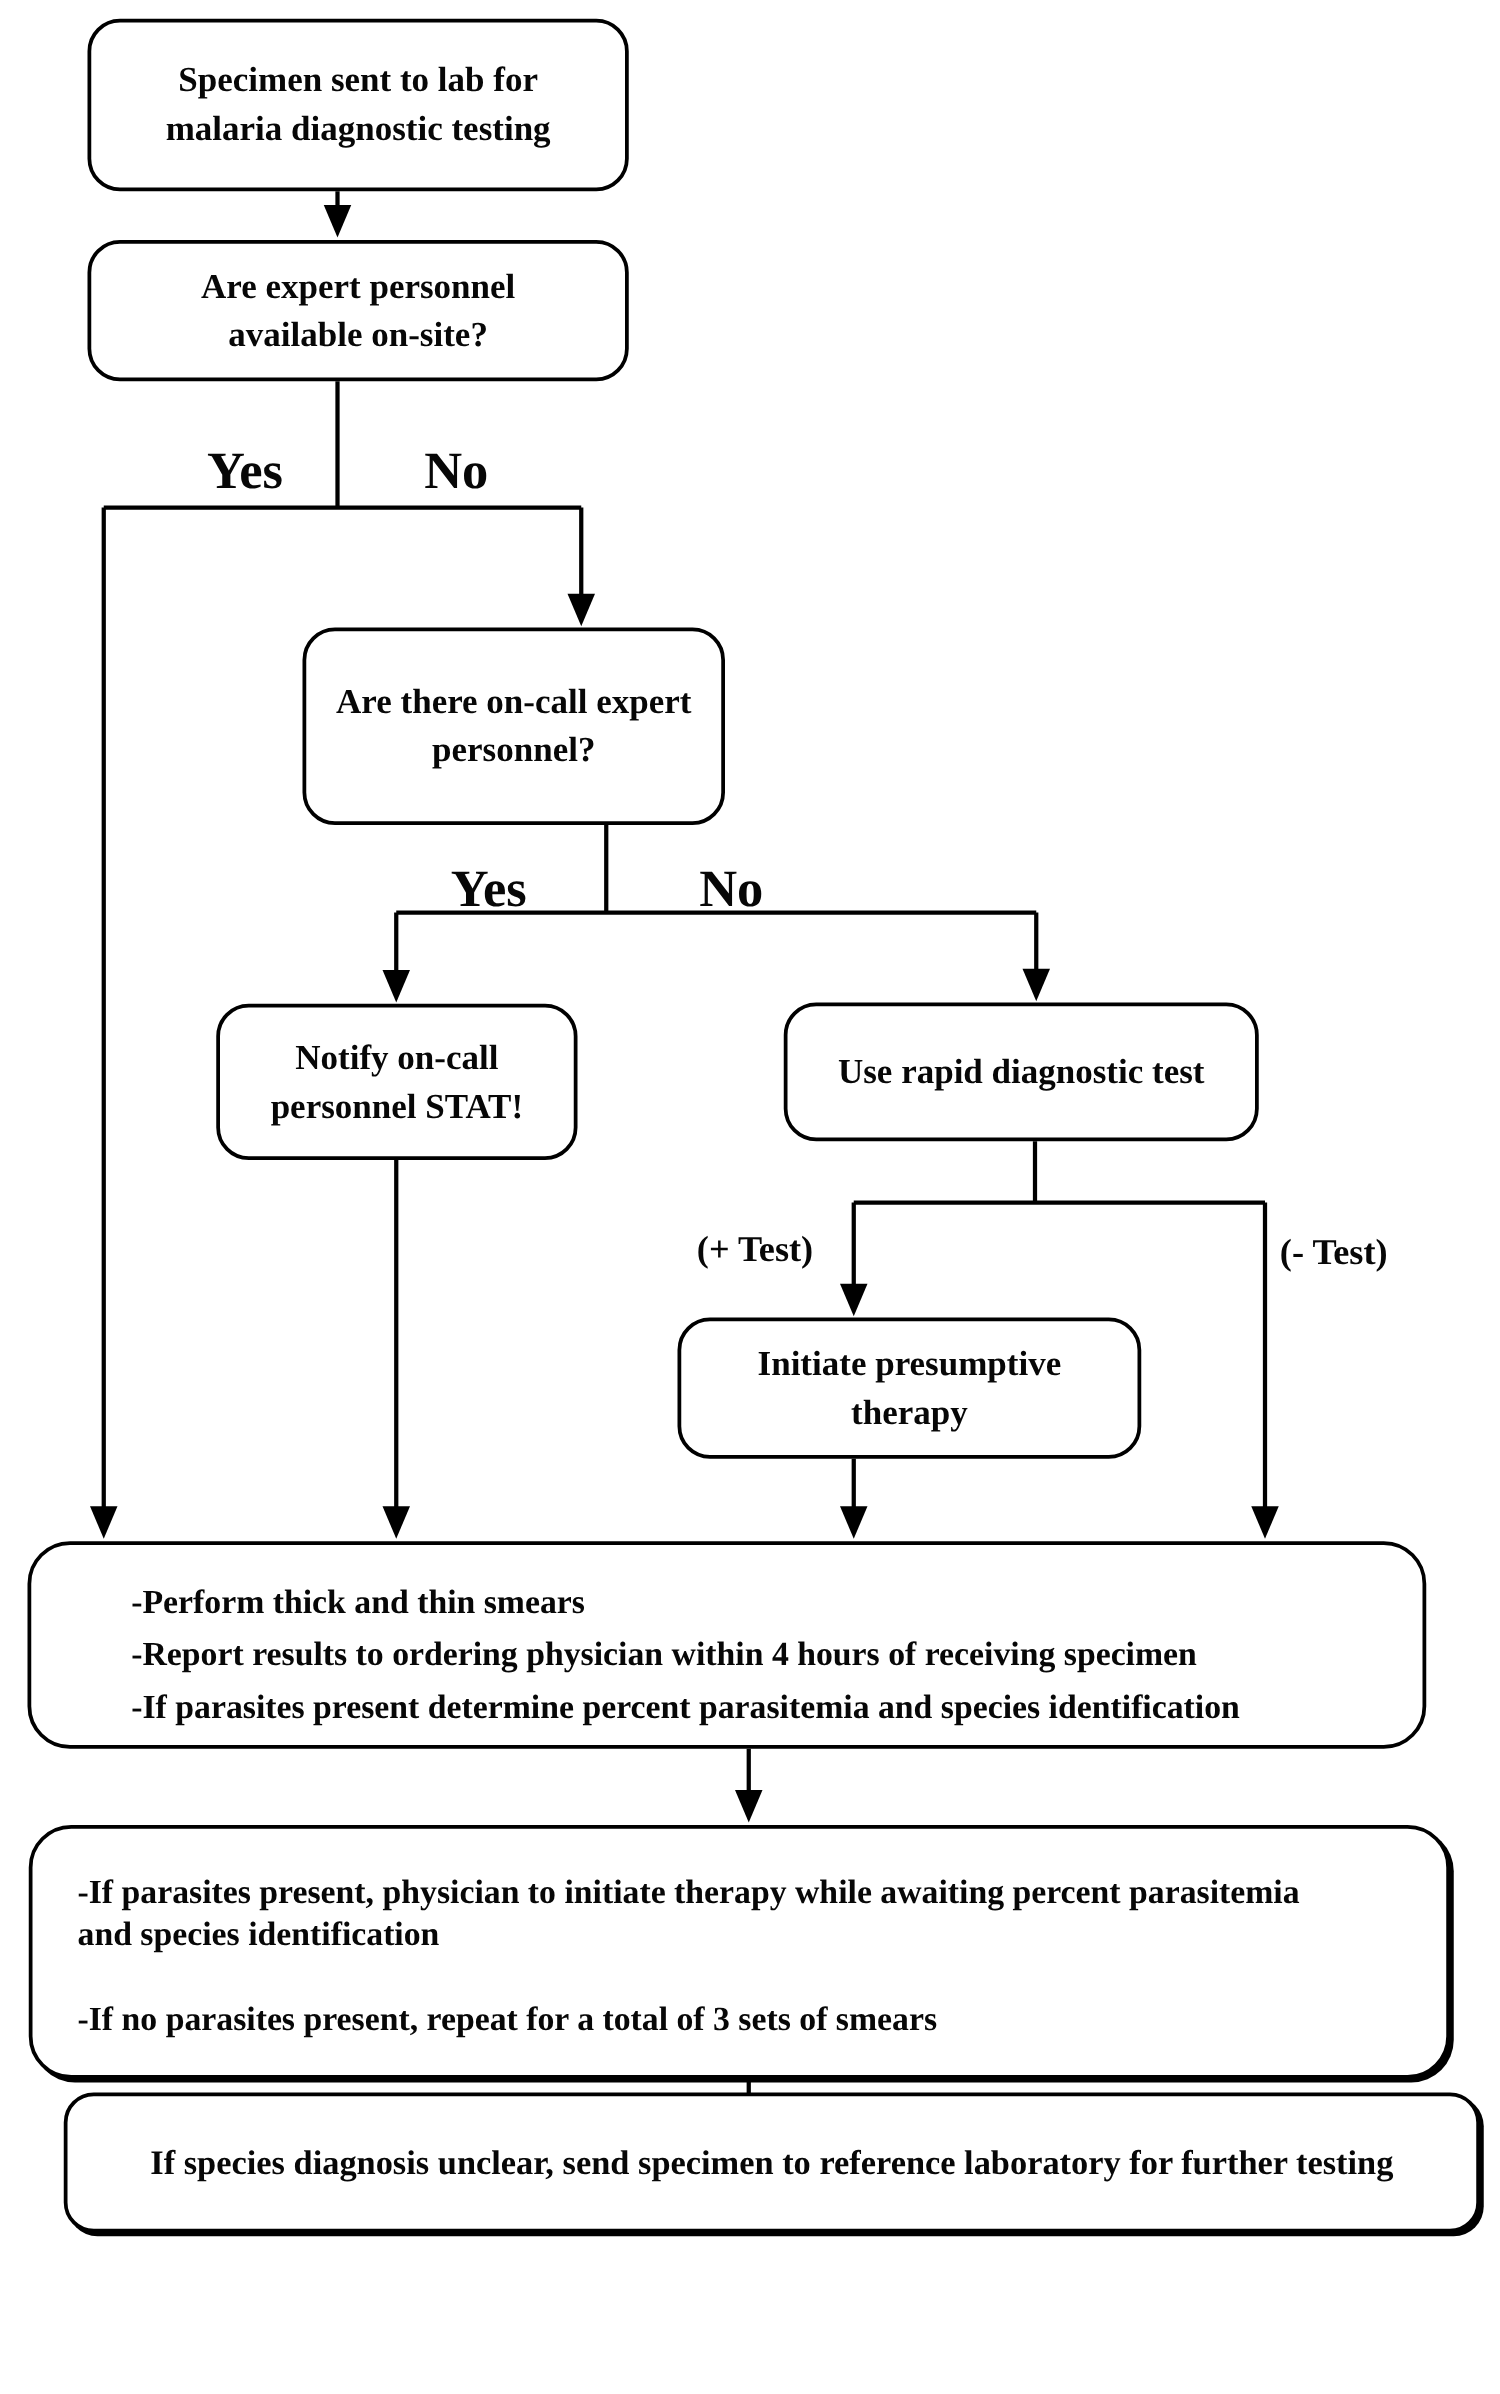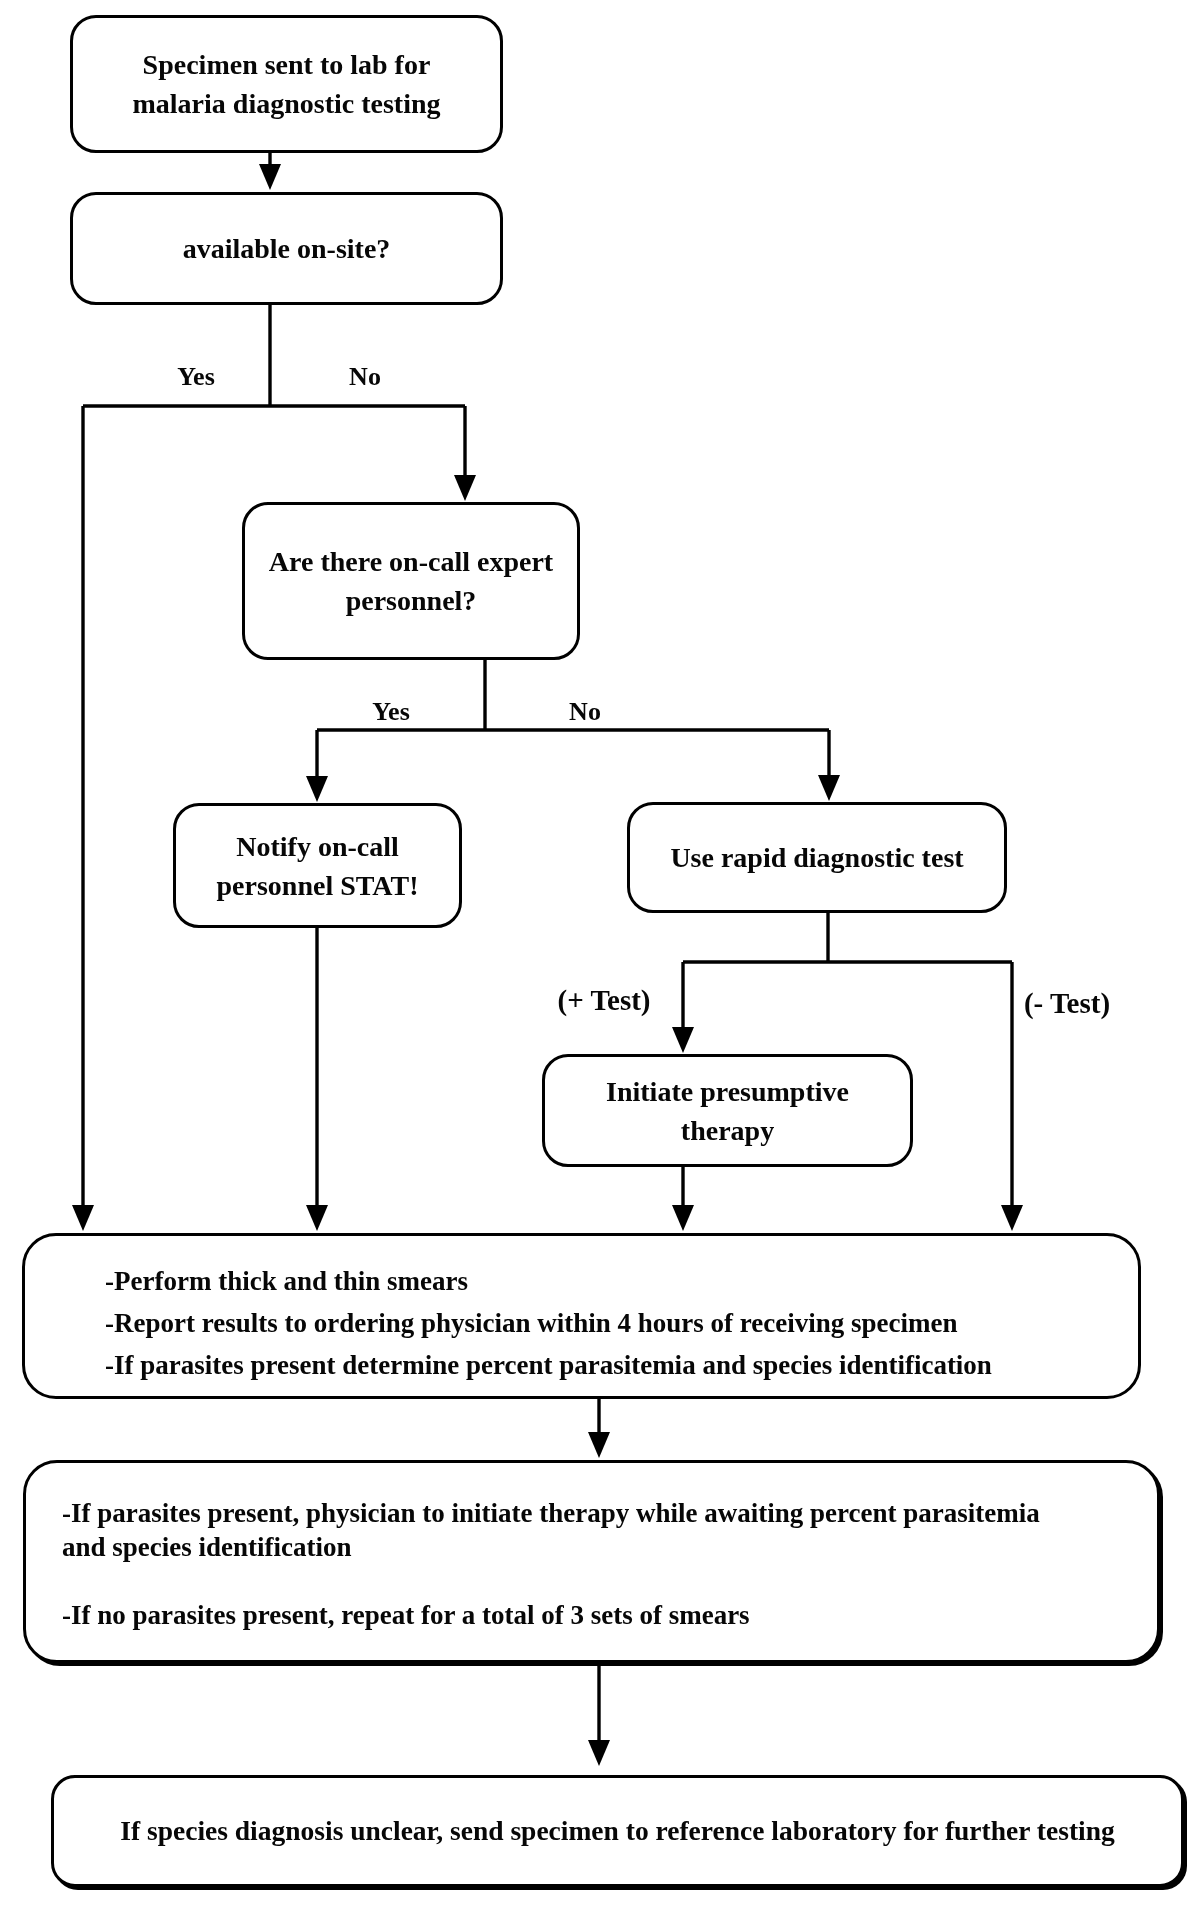--- a/index.html
+++ b/index.html
@@ -34,21 +34,21 @@
   .nd-therapy{padding:33px 10px 0 36px;font-size:27px;line-height:34px;box-shadow:3px 3px 0 #000;}
   .nd-therapy .ln{min-height:34px;}
   .nd-reference{
     display:flex;align-items:center;justify-content:center;
     text-align:center;font-size:27.5px;line-height:32px;
     border-radius:24px;box-shadow:3px 3px 0 #000;
   }
   .edge-label{
     position:absolute;
     transform:translate(-50%,-50%);
-    font-size:26px;
+    font-size:42px;
     white-space:nowrap;
   }
   .test-label{font-size:29px;}
 </style>
 </head>
 <body>
 
 <div class="stage">
 
   <svg class="wires" width="1200" height="1915" viewBox="0 0 1200 1915">
@@ -123,20 +123,21 @@
       <polygon points="599,1766 588,1740 610,1740"></polygon>
     </g>
   </svg>
 
   <div class="node nd-center" style="left:70px;top:15px;width:433px;height:138px">
     <div class="ln">Specimen sent to lab for</div>
     <div class="ln">malaria diagnostic testing</div>
   </div>
 
   <div class="node nd-center" style="left:70px;top:192px;width:433px;height:113px">
+    <div class="ln">Are expert personnel</div>
     <div class="ln">available on-site?</div>
   </div>
 
   <div class="node nd-center" style="left:242px;top:502px;width:338px;height:158px">
     <div class="ln">Are there on-call expert</div>
     <div class="ln">personnel?</div>
   </div>
 
   <div class="node nd-center" style="left:173px;top:803px;width:289px;height:125px">
     <div class="ln">Notify on-call</div>
@@ -158,21 +159,21 @@
     <div class="ln">-If parasites present determine percent parasitemia and species identification</div>
   </div>
 
   <div class="node nd-bullets nd-therapy" style="left:23px;top:1460px;width:1137px;height:203px">
     <div class="ln">-If parasites present, physician to initiate therapy while awaiting percent parasitemia</div>
     <div class="ln">and species identification</div>
     <div class="ln"></div>
     <div class="ln">-If no parasites present, repeat for a total of 3 sets of smears</div>
   </div>
 
-  <div class="node nd-reference" style="left:51px;top:1775px;width:1133px;height:112px">
+  <div class="node nd-reference" style="left:51px;top:1674px;width:1133px;height:112px">
     <div class="ln">If species diagnosis unclear, send specimen to reference laboratory for further testing</div>
   </div>
 
   <div class="edge-label" style="left:196px;top:377px">Yes</div>
   <div class="edge-label" style="left:365px;top:377px">No</div>
   <div class="edge-label" style="left:391px;top:712px">Yes</div>
   <div class="edge-label" style="left:585px;top:712px">No</div>
   <div class="edge-label test-label" style="left:604px;top:1000px">(+ Test)</div>
   <div class="edge-label test-label" style="left:1067px;top:1003px">(- Test)</div>
 

